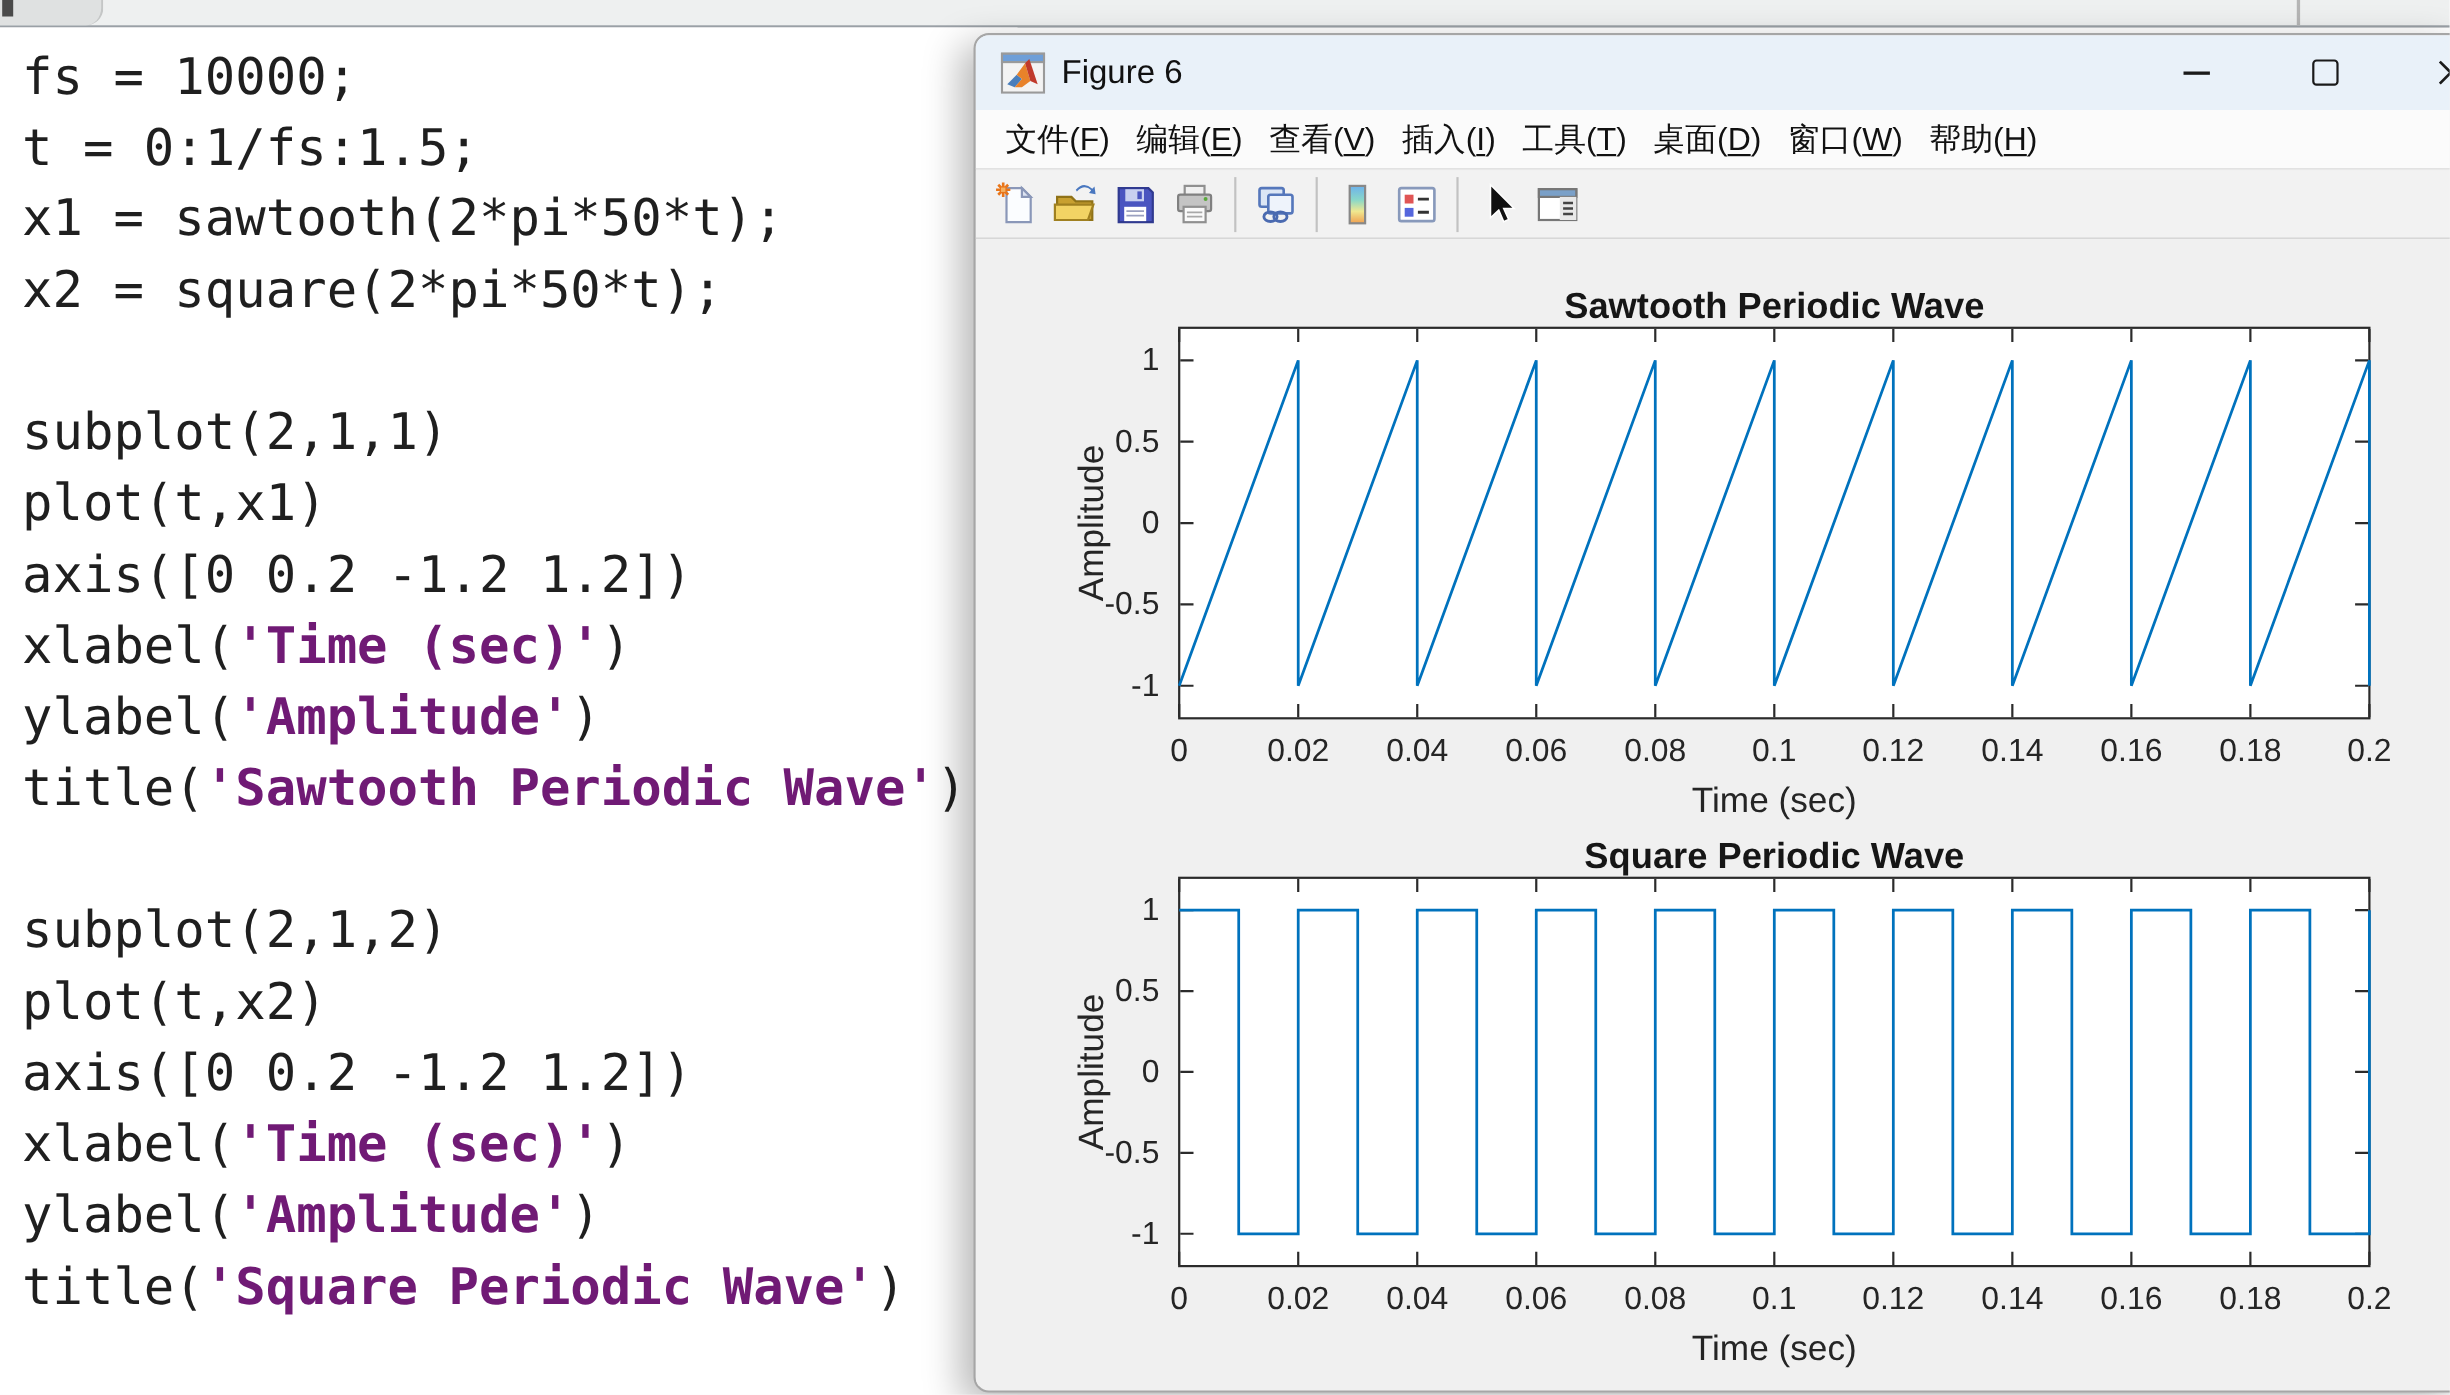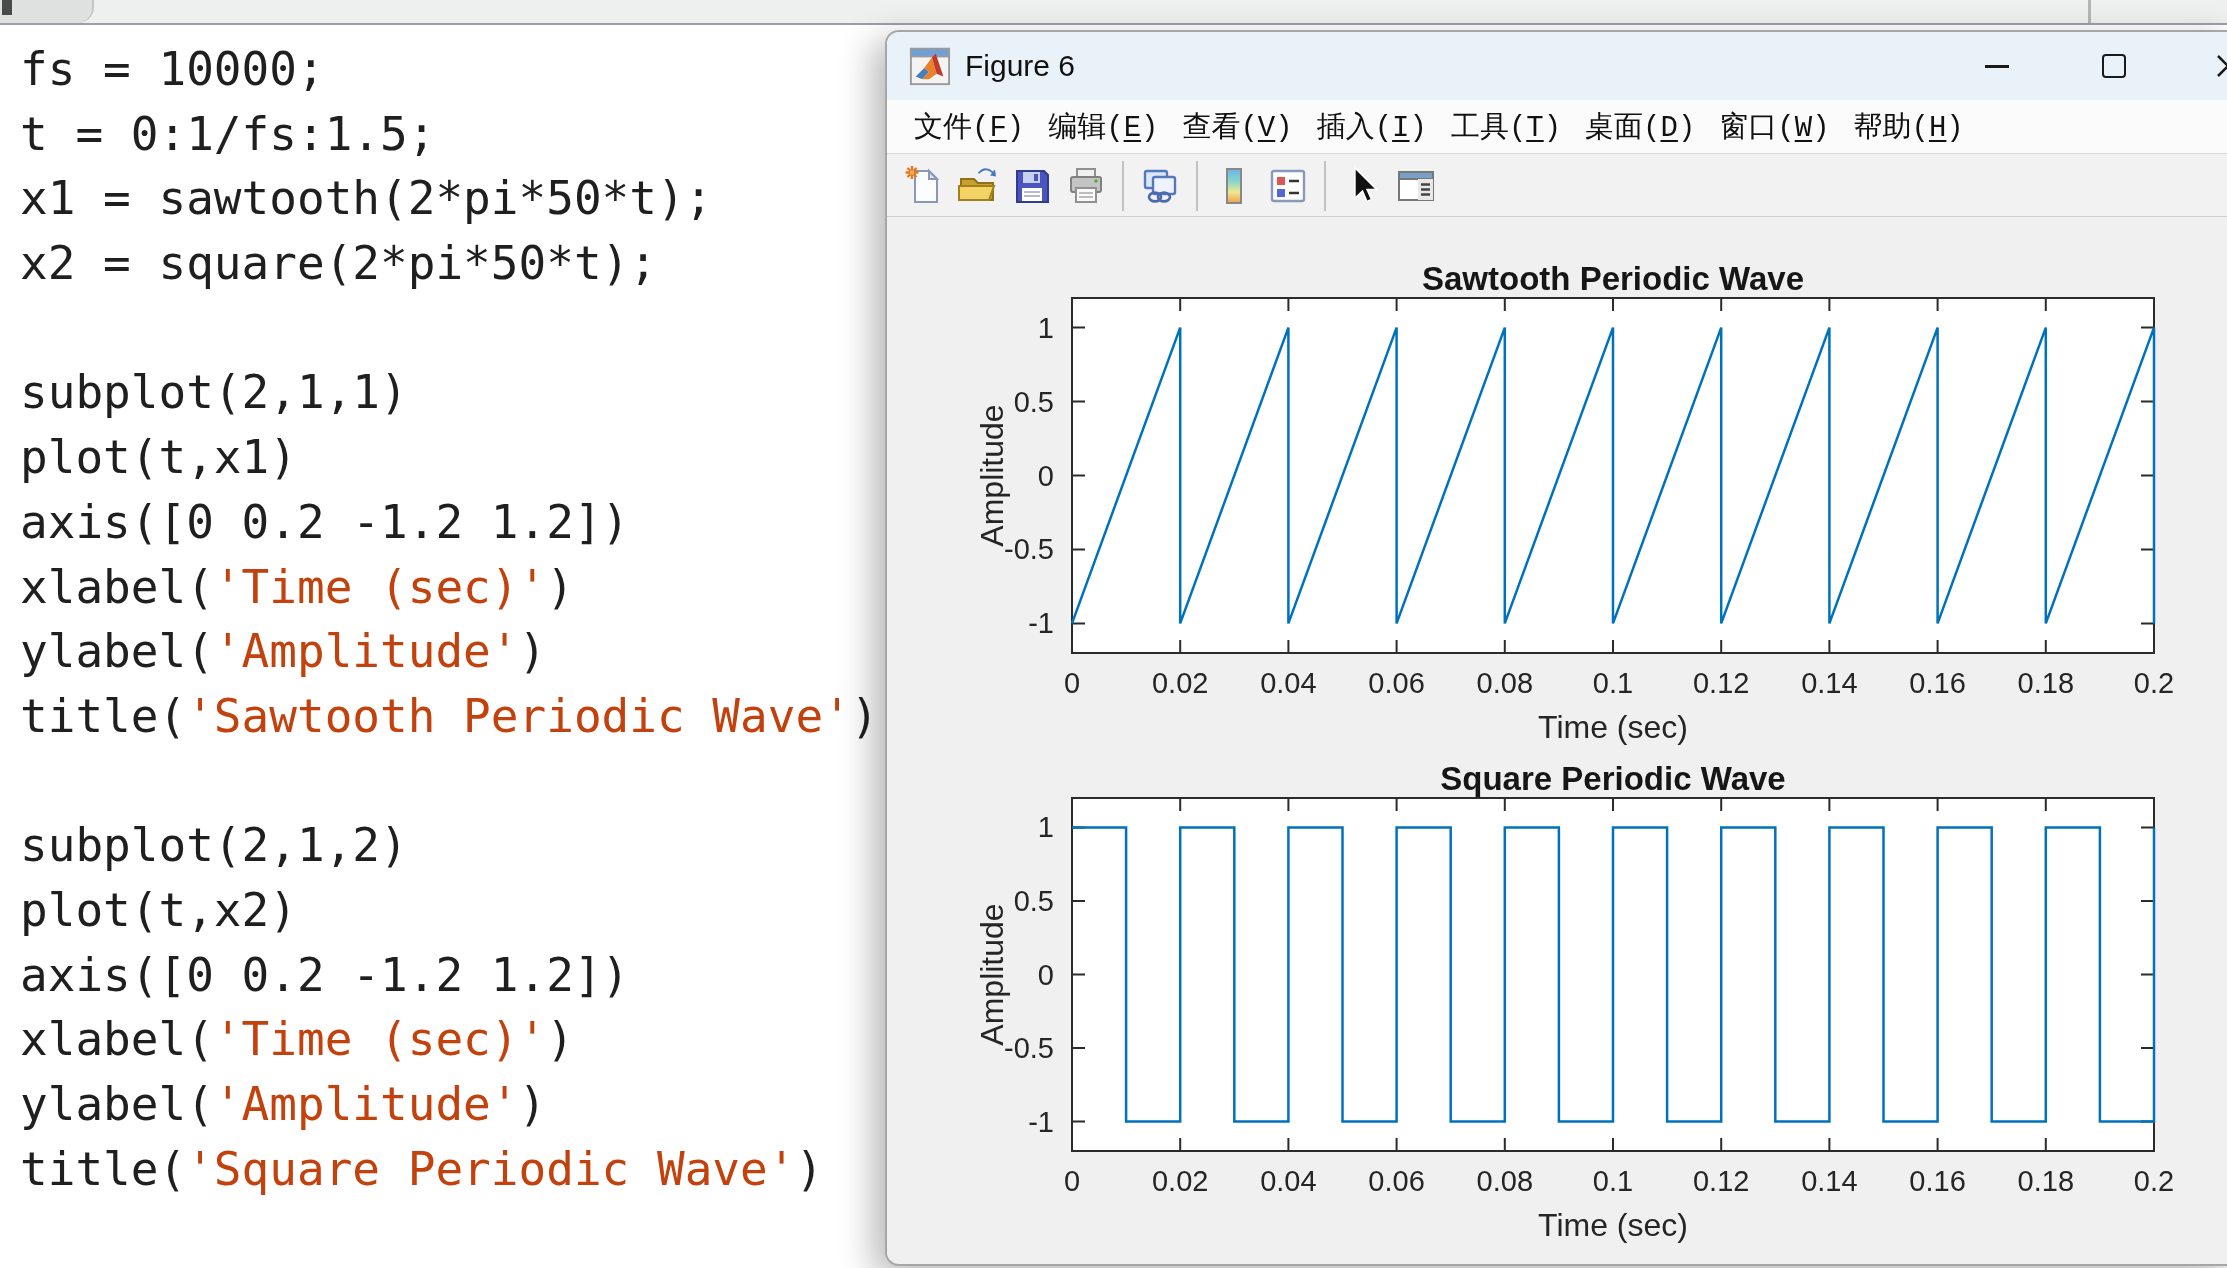--- a/index.html
+++ b/index.html
@@ -12,42 +12,42 @@
   .tab-remnant{position:absolute;left:0;top:0;width:92px;height:23px;background:#dfe1e1;
                border-right:2px solid #c4c6c6;border-bottom-right-radius:16px;}
   .corner-mark{position:absolute;left:2px;top:0;width:10px;height:15px;background:#4a4a4a;}
   .strip-divider{position:absolute;left:2088px;top:0;width:3px;height:23px;background:#b5b5b5;}
 
   
   .editor{position:absolute;left:0;top:25px;width:905px;height:1243px;background:#ffffff;
           padding:12px 0 0 20px;font-family:"DejaVu Sans Mono","Liberation Mono",monospace;
           font-size:46px;line-height:64.7px;white-space:pre;color:#1f1f1f;z-index:2;}
   .code-line{height:64.7px;}
-  .seg-string{color:#c2410c;}
+  .seg-string{color:#701a75;font-weight:bold;}
 
   
   .fig-window{position:absolute;left:885px;top:30px;width:1352px;height:1232px;background:#f0f0f0;
               border:2px solid #a6a6a6;border-radius:14px;box-shadow:-12px 10px 34px rgba(0,0,0,0.28);
               z-index:3;overflow:hidden;}
   .titlebar{position:absolute;left:0;top:0;width:100%;height:68px;background:#e9f1f9;
             display:flex;align-items:center;overflow:hidden;}
   .fig-icon{margin-left:22px;width:42px;height:42px;flex:0 0 auto;}
   .fig-title{margin-left:14px;font-size:30px;color:#111111;}
   .wbtn{position:absolute;top:0;width:64px;height:68px;display:flex;align-items:center;
         justify-content:center;}
   .btn-minimize{left:1078px;}
   .btn-maximize{left:1195px;}
   .btn-close{left:1309px;}
   .glyph-min{width:24px;height:3px;background:#1a1a1a;}
   .glyph-max{width:20px;height:20px;border:2.5px solid #1a1a1a;border-radius:4px;}
 
   .menubar{position:absolute;left:0;top:68px;width:100%;height:54px;background:#fbfbfb;
            border-bottom:1px solid #d8d8d8;display:flex;align-items:center;padding-left:15px;
            font-size:29px;color:#111111;box-sizing:border-box;}
-  .menu-item{padding:0 12px;font-family:Liberation Mono, monospace;}
+  .menu-item{padding:0 12px;}
   .menu-item u{text-underline-offset:4px;text-decoration-thickness:2px;}
 
   .toolbar{position:absolute;left:0;top:123px;width:100%;height:62px;background:#f2f2f2;
            border-bottom:1px solid #cccccc;display:flex;align-items:center;padding-left:10px;
            box-sizing:border-box;}
   .tool-btn{width:54px;height:54px;display:flex;align-items:center;justify-content:center;}
   .tool-sep{width:2px;height:50px;background:#c2c2c2;margin:0 9px;}
 
   .canvas{position:absolute;left:0;top:186px;width:1348px;height:1042px;background:#f0f0f0;}
 </style>

